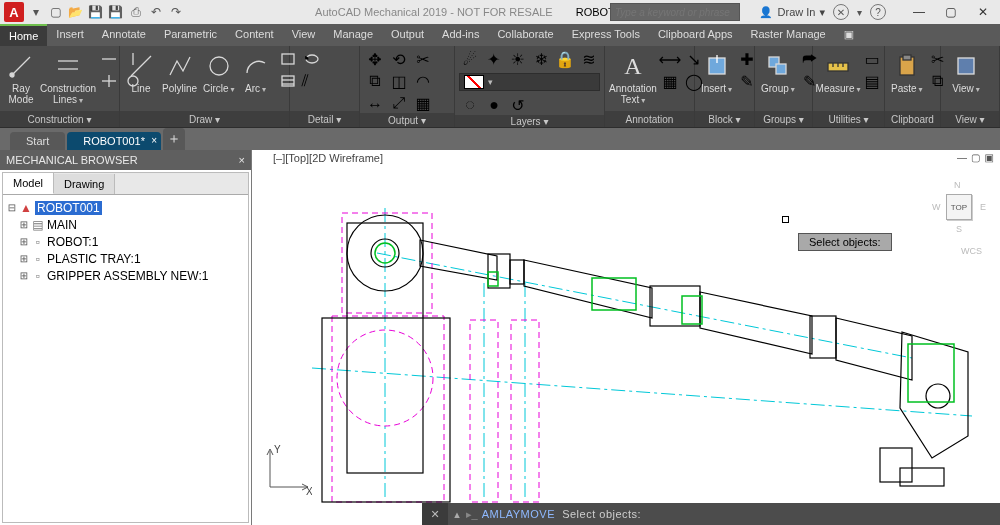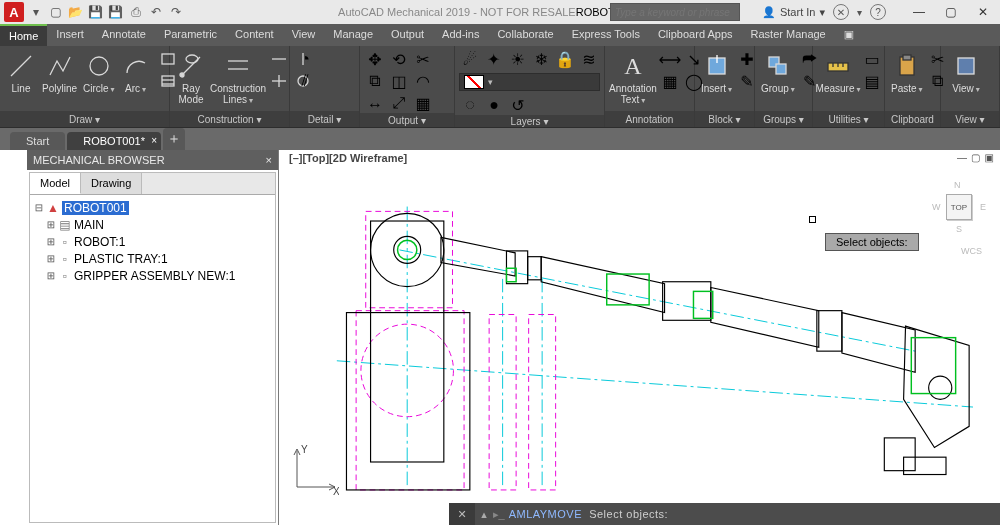--- a/index.html
+++ b/index.html
@@ -8,21 +8,21 @@
   
   .titlebar {
     height: 24px; background: #e9e9e9; display: flex; align-items: center;
     font-size: 11px; color:#333; position: relative;
   }
   .tb-left { display:flex; align-items:center; gap:4px; padding-left:4px;}
   .acad-logo { width:20px;height:20px;background:#d02020;color:#fff;font-weight:bold;
                display:flex;align-items:center;justify-content:center;border-radius:2px;font-size:13px;}
   .qat-icon { width:16px;height:16px;display:flex;align-items:center;justify-content:center;
               font-size:12px;color:#555;}
-  .tb-title { position:absolute; left:50%; transform:translateX(-50%); display:flex; gap:0;}
+  .tb-title { position:absolute; left:50%; transform:translateX(-50%); display:flex; gap:23px;}
   .tb-title .muted { color:#888;}
   .tb-title .fname { color:#000;}
   .tb-search { position:absolute; right:260px; width:130px;height:18px;
                background:#666;border:1px solid #555;color:#ccc;font-style:italic;
                font-size:10px;padding:1px 4px;}
   .tb-right { position:absolute; right:4px; display:flex;align-items:center;gap:8px;}
   .tb-signin { display:flex; align-items:center; gap:4px; color:#444;font-size:11px;}
   .tb-win { display:flex; gap:6px; margin-left:12px;}
   .tb-win span { width:26px;height:18px;display:flex;align-items:center;justify-content:center;
                  font-size:12px;color:#333;}
@@ -51,47 +51,47 @@
   .sm-btn svg, .big-btn svg { stroke:#d8d8d8; fill:none; stroke-width:1.3;}
   .color-swatch { width:20px;height:14px;border:1px solid #000;}
   .nocolor{ background:linear-gradient(45deg,#fff 45%,#f00 45%,#f00 55%,#fff 55%),#fff;}
   .drop-tri::after{content:"▾";font-size:8px;color:#bbb;margin-left:2px;}
 
   
   .file-tabs { height:22px; background:#6a6a6a; display:flex; align-items:flex-end;
                font-size:11px; color:#ddd; padding-left:10px; gap:0;}
   .file-tab { padding:3px 16px; background:#585858; border-radius:4px 4px 0 0;
               margin-right:2px; position:relative;}
-  .file-tab.active { background:#404040; color:#fff;}
+  .file-tab.active { background:#0c4a6e; color:#fff;}
   .file-tab .x { position:absolute; right:4px; top:3px; font-size:10px;}
   .file-tab.add { width:22px; text-align:center; font-size:14px; padding:2px 0;}
 
   
-  .main { display:flex; height:375px;padding-left:27px; }
+  .main { display:flex; height:375px; }
 
   
   .sidebar { width:252px; background:#fff; display:flex; flex-direction:column;
              border-right:1px solid #7a7a7a;}
   .sb-title { height:20px; background:#5f5f5f; color:#e8e8e8; font-size:11px;
               display:flex;align-items:center;justify-content:space-between;padding:0 6px;}
   .sb-title .x{cursor:default;}
   .sb-tabs { height:22px; display:flex; border-bottom:1px solid #aaa; font-size:11px;
-             background:#e8e8e8;}
+             background:#e8e8e8;align-items:center;}
   .sb-tab { padding:4px 10px; border-right:1px solid #bbb; background:#ddd;}
   .sb-tab.active { background:#fff; border-bottom:1px solid #fff;}
   .tree { flex:1; overflow:auto; font-size:12px; color:#000; padding:4px;}
   .tree-row { display:flex; align-items:center; height:17px; gap:2px;}
   .tree-row .exp { width:10px; text-align:center; color:#555; font-size:10px;}
   .tree-row .ti { width:14px;height:14px;display:flex;align-items:center;justify-content:center;}
   .tree-row.sel .tt { background:#2b6cd1; color:#fff; padding:0 2px;}
   .ind1{padding-left:12px;}
 
   
   .draw-wrap { flex:1; position:relative; background:#fff;}
-  .vp-label { position:absolute; top:2px; left:10px; font-size:11px; color:#444;font-weight:bold;}
+  .vp-label { position:absolute; top:2px; left:21px; font-size:11px; color:#444;}
   .vp-ctrl  { position:absolute; top:2px; right:6px; display:flex; gap:4px; font-size:10px;color:#555;}
   .canvas { position:absolute; inset:18px 0 22px 0; }
   .tooltip { position:absolute; left:546px; top:83px; background:#a9a9a9;
              border:1px solid #555; color:#000; font-size:11px; padding:2px 10px;}
   .cursor-box{position:absolute;left:530px;top:66px;width:7px;height:7px;border:1px solid #000;}
   
   .viewcube{position:absolute;right:14px;top:30px;width:54px;height:54px;}
   .viewcube .face{position:absolute;left:14px;top:14px;width:26px;height:26px;background:#f4f4f4;
                   border:1px solid #aaa;box-shadow:1px 1px 0 #ccc;display:flex;align-items:center;
                   justify-content:center;font-size:8px;color:#555;}
@@ -131,21 +131,21 @@
   </div>
   <div class="tb-title">
     <span class="muted">AutoCAD Mechanical 2019 - NOT FOR RESALE</span>
     <span class="fname">ROBOT001.dwg</span>
     <span class="muted">▸</span>
   </div>
   <input class="tb-search" placeholder="Type a keyword or phrase" style="">
   <div class="tb-right">
     <div class="tb-signin">
       <span>👤</span>
-      <span>Start In</span>
+      <span>Draw In</span>
       <span>▾</span>
     </div>
     <span class="help-icon">✕</span>
     <span style="font-size:10px;color:#555;">▾</span>
     <span class="help-icon">?</span>
     <div class="tb-win">
       <span>—</span>
       <span>▢</span>
       <span class="close">✕</span>
     </div>
@@ -164,20 +164,67 @@
   <div class="ribbon-tab">Add-ins</div>
   <div class="ribbon-tab">Collaborate</div>
   <div class="ribbon-tab">Express Tools</div>
   <div class="ribbon-tab">Clipboard Apps</div>
   <div class="ribbon-tab">Raster Manage</div>
   <div class="ribbon-tab">▣</div>
 </div>
 
 <div class="ribbon">
 
+  <div class="panel" style="width:120px">
+    <div class="panel-body">
+      <div class="big-btn">
+        <div class="ico">
+            <svg width="26" height="26">
+              <line x1="4" y1="22" x2="22" y2="4"></line>
+              <circle cx="4" cy="22" r="2" fill="#d8d8d8"></circle>
+            </svg>
+          </div>
+        <div class="lbl">Ray Mode</div>
+      </div>
+      <div class="big-btn" style="width:56px">
+        <div class="ico">
+            <svg width="26" height="26">
+              <line x1="3" y1="8" x2="23" y2="8"></line>
+              <line x1="3" y1="16" x2="23" y2="16"></line>
+            </svg>
+          </div>
+        <div class="lbl drop-tri">Construction Lines</div>
+      </div>
+      <div class="sm-grid two">
+        <div class="sm-btn">
+            <svg width="16" height="14">
+              <line x1="1" y1="7" x2="15" y2="7"></line>
+            </svg>
+          </div>
+        <div class="sm-btn">
+            <svg width="16" height="14">
+              <line x1="8" y1="1" x2="8" y2="13"></line>
+            </svg>
+          </div>
+        <div class="sm-btn">
+            <svg width="16" height="14">
+              <line x1="1" y1="7" x2="15" y2="7"></line>
+              <line x1="8" y1="1" x2="8" y2="13"></line>
+            </svg>
+          </div>
+        <div class="sm-btn">
+            <svg width="16" height="14">
+              <circle cx="8" cy="7" r="5"></circle>
+            </svg>
+          </div>
+      </div>
+    </div>
+    <div class="panel-label">Construction ▾</div>
+  </div>
+
   <div class="panel" style="width:170px">
     <div class="panel-body">
       <div class="big-btn">
         <div class="ico">
             <svg width="26" height="26">
               <line x1="3" y1="23" x2="23" y2="3"></line>
             </svg>
           </div>
         <div class="lbl">Line</div>
       </div>
@@ -219,67 +266,20 @@
         <div class="sm-btn">
             <svg width="16" height="14">
               <rect x="2" y="2" width="12" height="10"></rect>
               <line x1="2" y1="6" x2="14" y2="6"></line>
               <line x1="2" y1="10" x2="14" y2="10"></line>
             </svg>
           </div>
       </div>
     </div>
     <div class="panel-label">Draw ▾</div>
-  </div>
-
-  <div class="panel" style="width:120px">
-    <div class="panel-body">
-      <div class="big-btn">
-        <div class="ico">
-            <svg width="26" height="26">
-              <line x1="4" y1="22" x2="22" y2="4"></line>
-              <circle cx="4" cy="22" r="2" fill="#d8d8d8"></circle>
-            </svg>
-          </div>
-        <div class="lbl">Ray Mode</div>
-      </div>
-      <div class="big-btn" style="width:56px">
-        <div class="ico">
-            <svg width="26" height="26">
-              <line x1="3" y1="8" x2="23" y2="8"></line>
-              <line x1="3" y1="16" x2="23" y2="16"></line>
-            </svg>
-          </div>
-        <div class="lbl drop-tri">Construction Lines</div>
-      </div>
-      <div class="sm-grid two">
-        <div class="sm-btn">
-            <svg width="16" height="14">
-              <line x1="1" y1="7" x2="15" y2="7"></line>
-            </svg>
-          </div>
-        <div class="sm-btn">
-            <svg width="16" height="14">
-              <line x1="8" y1="1" x2="8" y2="13"></line>
-            </svg>
-          </div>
-        <div class="sm-btn">
-            <svg width="16" height="14">
-              <line x1="1" y1="7" x2="15" y2="7"></line>
-              <line x1="8" y1="1" x2="8" y2="13"></line>
-            </svg>
-          </div>
-        <div class="sm-btn">
-            <svg width="16" height="14">
-              <circle cx="8" cy="7" r="5"></circle>
-            </svg>
-          </div>
-      </div>
-    </div>
-    <div class="panel-label">Construction ▾</div>
   </div>
 
   <div class="panel" style="width:70px">
     <div class="panel-body">
       <div class="sm-grid two" style="grid-template-columns:18px">
         <div class="sm-btn">◔</div>
         <div class="sm-btn">⫽</div>
       </div>
     </div>
     <div class="panel-label">Detail ▾</div>

